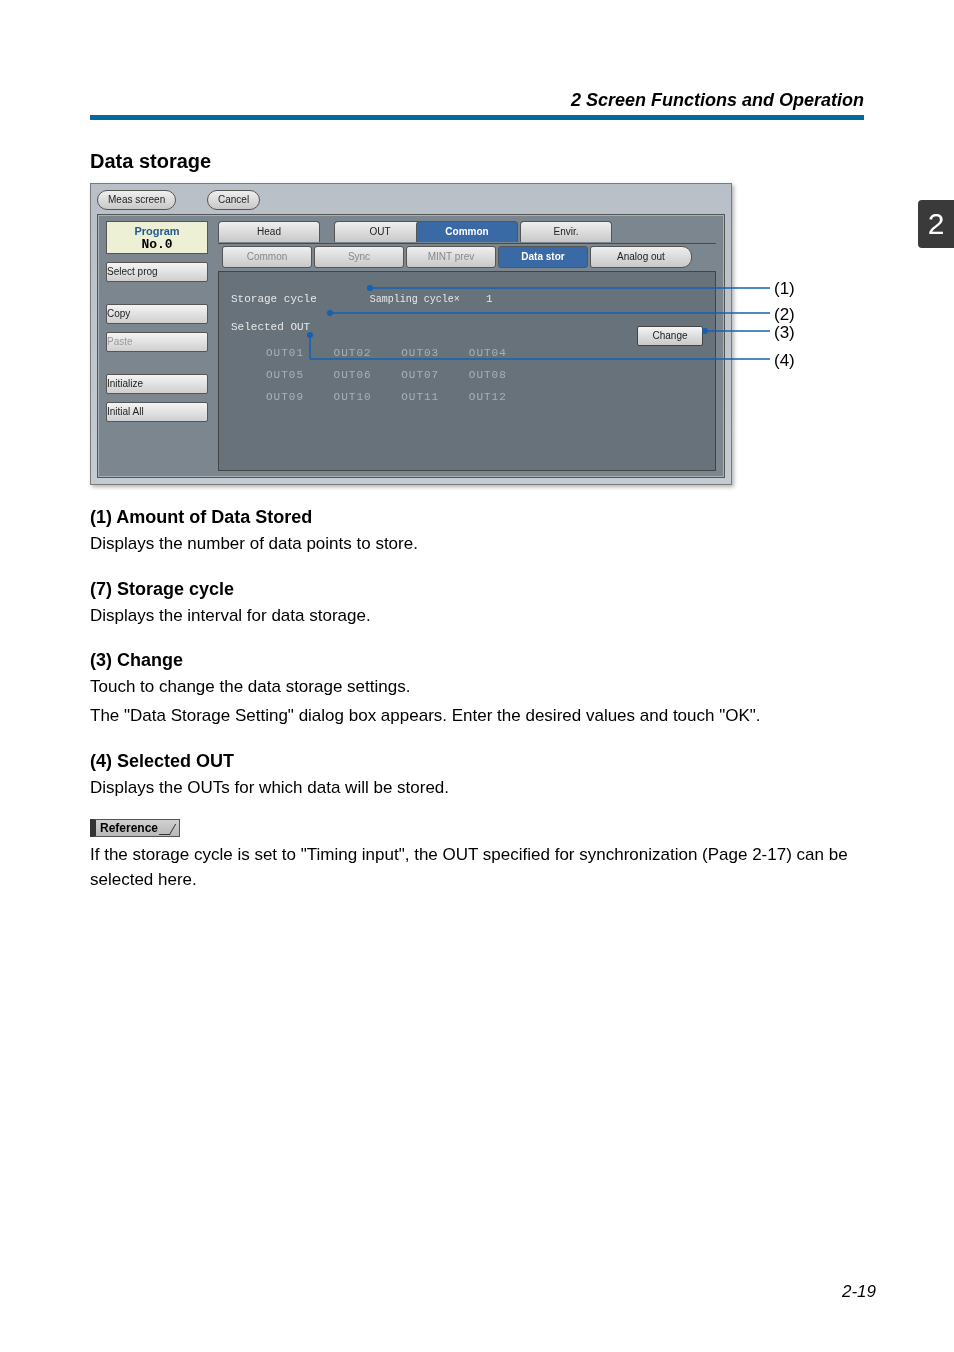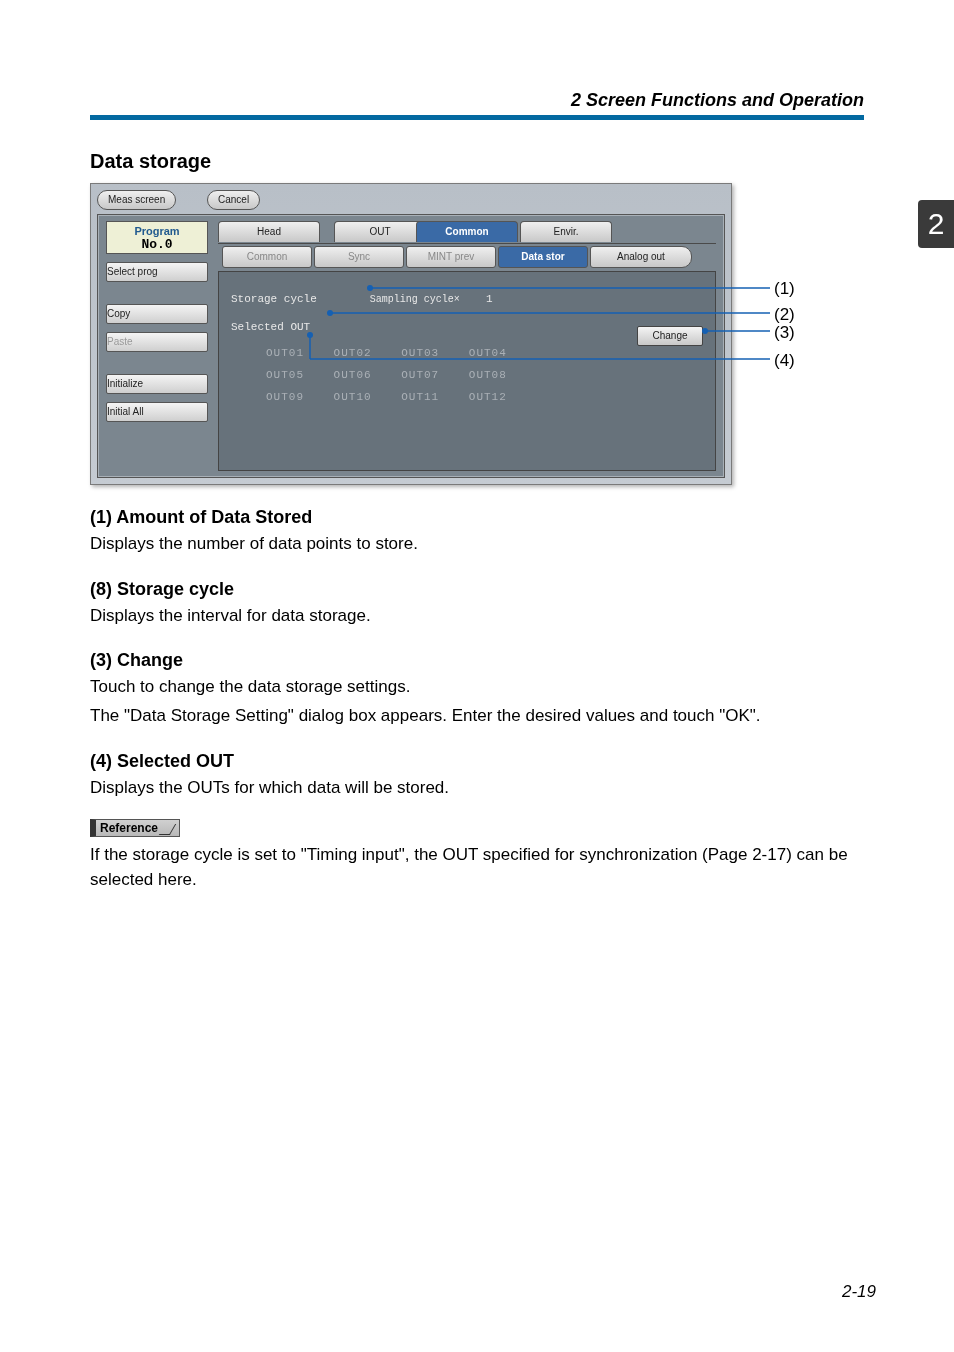--- a/index.html
+++ b/index.html
@@ -384,21 +384,21 @@
       <div class="co-num" style="top:96px;left:44px">(1)</div>
       <div class="co-num" style="top:122px;left:44px">(2)</div>
       <div class="co-num" style="top:140px;left:44px">(3)</div>
       <div class="co-num" style="top:168px;left:44px">(4)</div>
     </div>
   </div>
 
   <h4 class="sub">(1) Amount of Data Stored</h4>
   <p class="body">Displays the number of data points to store.</p>
 
-  <h4 class="sub">(8) Storage cycle</h4>
+  <h4 class="sub">(7) Storage cycle</h4>
   <p class="body">Displays the interval for data storage.</p>
 
   <h4 class="sub">(3) Change</h4>
   <p class="body" style="margin-bottom:0">Touch to change the data storage settings.</p>
   <p class="body">The "Data Storage Setting" dialog box appears. Enter the desired values and touch "OK".</p>
 
   <h4 class="sub">(4) Selected OUT</h4>
   <p class="body">Displays the OUTs for which data will be stored.</p>
 
   <div style="margin-top:18px">

